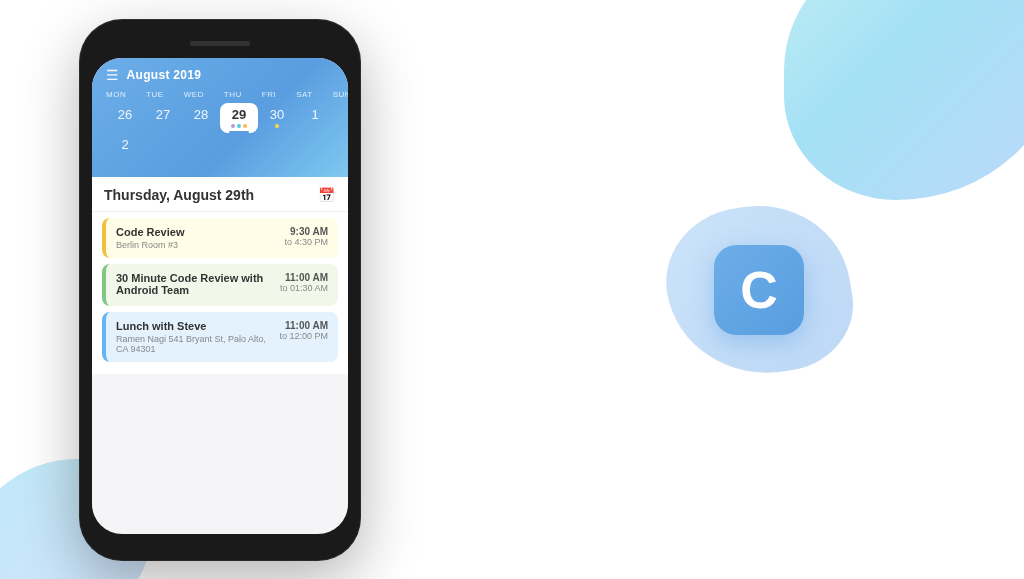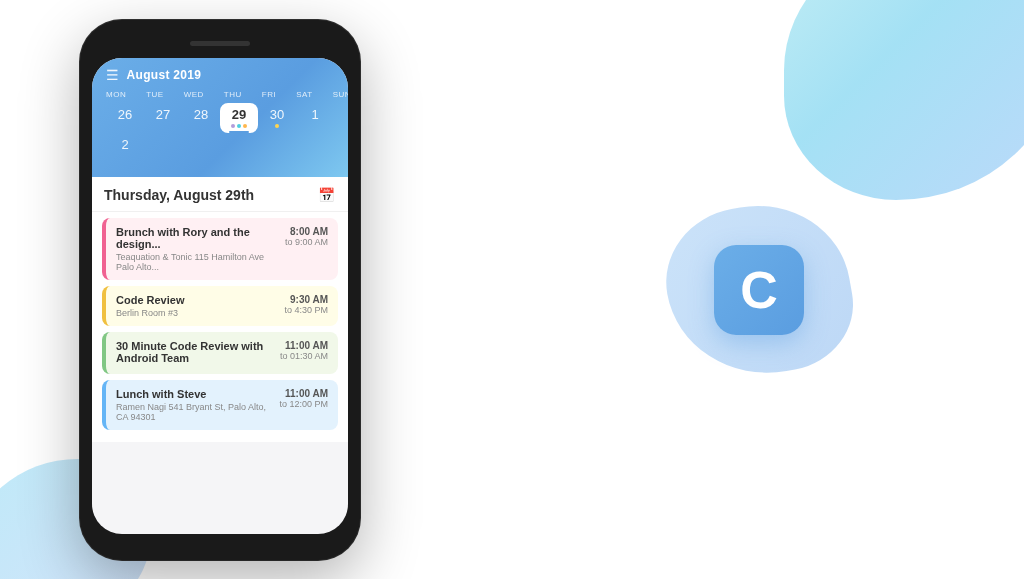--- a/index.html
+++ b/index.html
@@ -402,30 +402,20 @@
 
       <div class="day-view">
         <div class="day-header">
           <span class="day-title">Thursday, August 29th</span>
           <span class="calendar-icon">📅</span>
         </div>
 
         <div class="events-list">
 
 
-          <div class="event-card pink">
-            <div class="event-info">
-              <div class="event-title">Brunch with Rory and the design...</div>
-              <div class="event-subtitle">Teaquation &amp; Tonic 115 Hamilton Ave Palo Alto...</div>
-            </div>
-            <div class="event-time">
-              <div class="event-time-start">8:00 AM</div>
-              <div class="event-time-end">to 9:00 AM</div>
-            </div>
-          </div>
 
           <div class="event-card yellow">
             <div class="event-info">
               <div class="event-title">Code Review</div>
               <div class="event-subtitle">Berlin Room #3</div>
             </div>
             <div class="event-time">
               <div class="event-time-start">9:30 AM</div>
               <div class="event-time-end">to 4:30 PM</div>
             </div>

